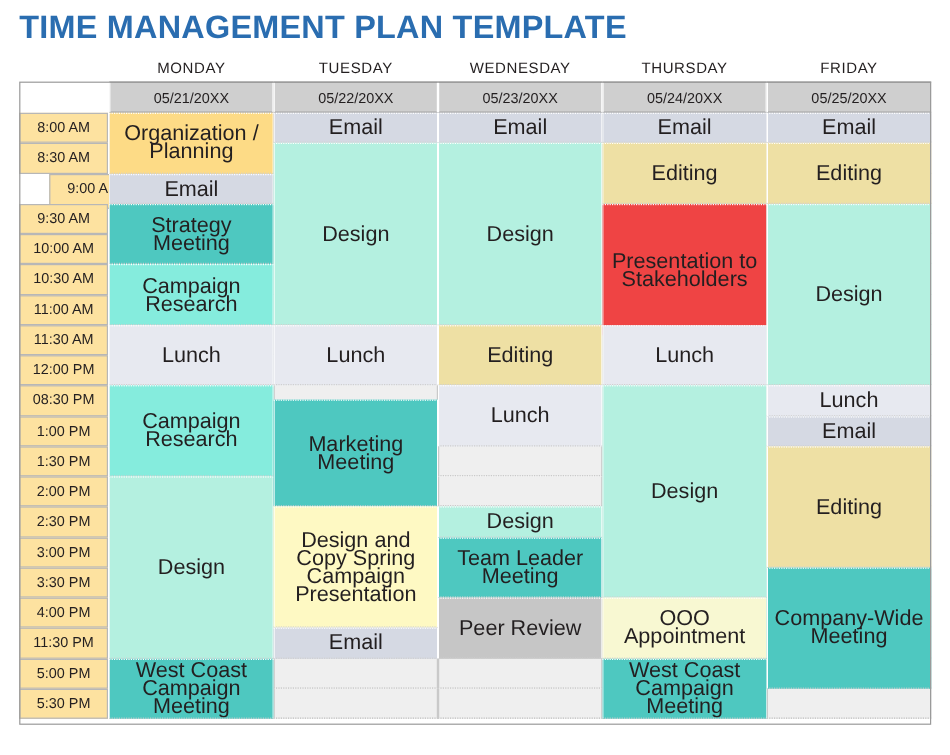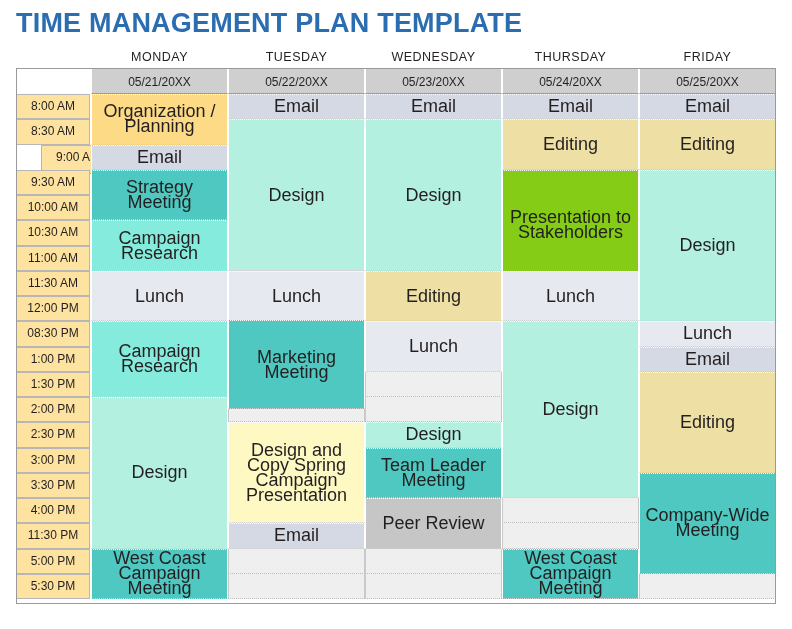--- a/index.html
+++ b/index.html
@@ -348,21 +348,21 @@
         </div>
         <div class="event" style="left: 212px; width: 137px; top: 0px; height: 25.25px; background: rgb(213, 217, 227);">
           <span class="lbl">Email</span>
         </div>
         <div class="event" style="left: 212px; width: 137px; top: 25.25px; height: 151.5px; background: rgb(180, 240, 224);">
           <span class="lbl">Design</span>
         </div>
         <div class="event" style="left: 212px; width: 137px; top: 176.75px; height: 50.5px; background: rgb(231, 233, 240);">
           <span class="lbl">Lunch</span>
         </div>
-        <div class="event" style="left: 212px; width: 137px; top: 226px; height: 89px; background: rgb(78, 200, 192);">
+        <div class="event" style="left: 212px; width: 137px; top: 239px; height: 89px; background: rgb(78, 200, 192);">
           <span class="lbl">Marketing Meeting</span>
         </div>
         <div class="event" style="left: 212px; width: 137px; top: 328.25px; height: 101px; background: #fef9c3;">
           <span class="lbl">Design and Copy Spring Campaign Presentation</span>
         </div>
         <div class="event" style="left: 212px; width: 137px; top: 429.25px; height: 25.25px; background: rgb(213, 217, 227);">
           <span class="lbl">Email</span>
         </div>
         <div class="event" style="left: 349px; width: 137px; top: 0px; height: 25.25px; background: rgb(213, 217, 227);">
           <span class="lbl">Email</span>
@@ -384,29 +384,32 @@
         </div>
         <div class="event" style="left: 349px; width: 137px; top: 404px; height: 50.5px; background: rgb(198, 198, 198);">
           <span class="lbl">Peer Review</span>
         </div>
         <div class="event" style="left: 486px; width: 137px; top: 0px; height: 25.25px; background: rgb(213, 217, 227);">
           <span class="lbl">Email</span>
         </div>
         <div class="event" style="left: 486px; width: 137px; top: 25.25px; height: 50.5px; background: rgb(238, 224, 164);">
           <span class="lbl">Editing</span>
         </div>
-        <div class="event" style="left: 486px; width: 137px; top: 75.75px; height: 110px; background: #84cc16;">
+        <div class="event" style="left: 486px; width: 137px; top: 75.75px; height: 110px; background: #ef4444;">
           <span class="lbl">Presentation to Stakeholders</span>
         </div>
         <div class="event" style="left: 486px; width: 137px; top: 176.75px; height: 50.5px; background: rgb(231, 233, 240);">
           <span class="lbl">Lunch</span>
         </div>
         <div class="event" style="left: 486px; width: 137px; top: 227.25px; height: 176.75px; background: rgb(180, 240, 224);">
           <span class="lbl">Design</span>
         </div>
+        <div class="event" style="left: 486px; width: 137px; top: 404px; height: 50.5px; background: rgb(248, 248, 210);">
+          <span class="lbl">OOO Appointment</span>
+        </div>
         <div class="event" style="left: 486px; width: 137px; top: 454.5px; height: 50.5px; background: rgb(78, 200, 192);">
           <span class="lbl">West Coast Campaign  Meeting</span>
         </div>
         <div class="event" style="left: 623px; width: 137px; top: 0px; height: 25.25px; background: rgb(213, 217, 227);">
           <span class="lbl">Email</span>
         </div>
         <div class="event" style="left: 623px; width: 137px; top: 25.25px; height: 50.5px; background: rgb(238, 224, 164);">
           <span class="lbl">Editing</span>
         </div>
         <div class="event" style="left: 623px; width: 137px; top: 75.75px; height: 151.5px; background: rgb(180, 240, 224);">

